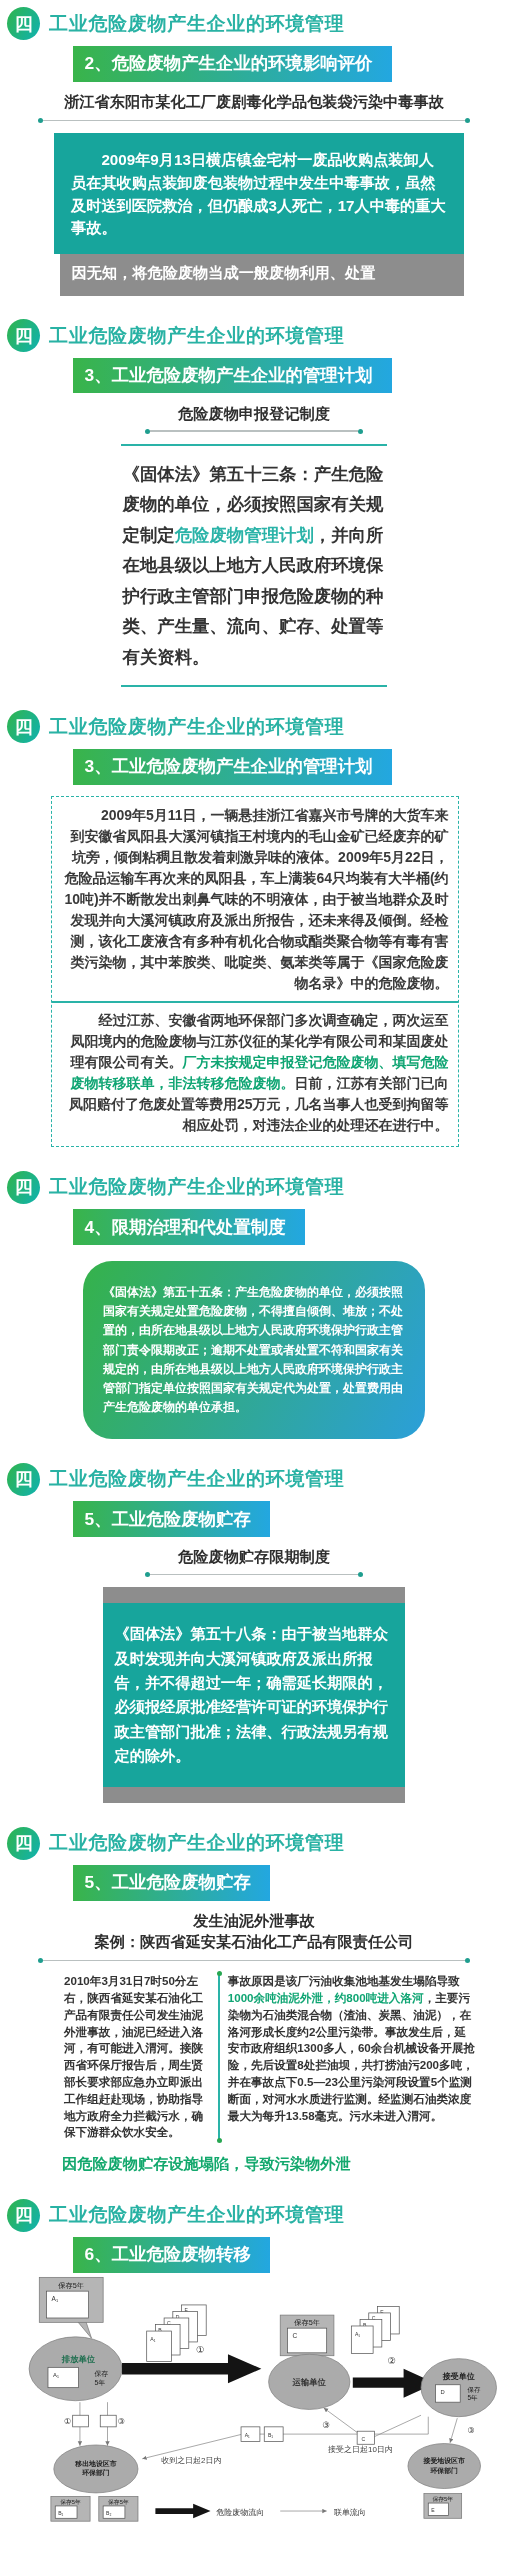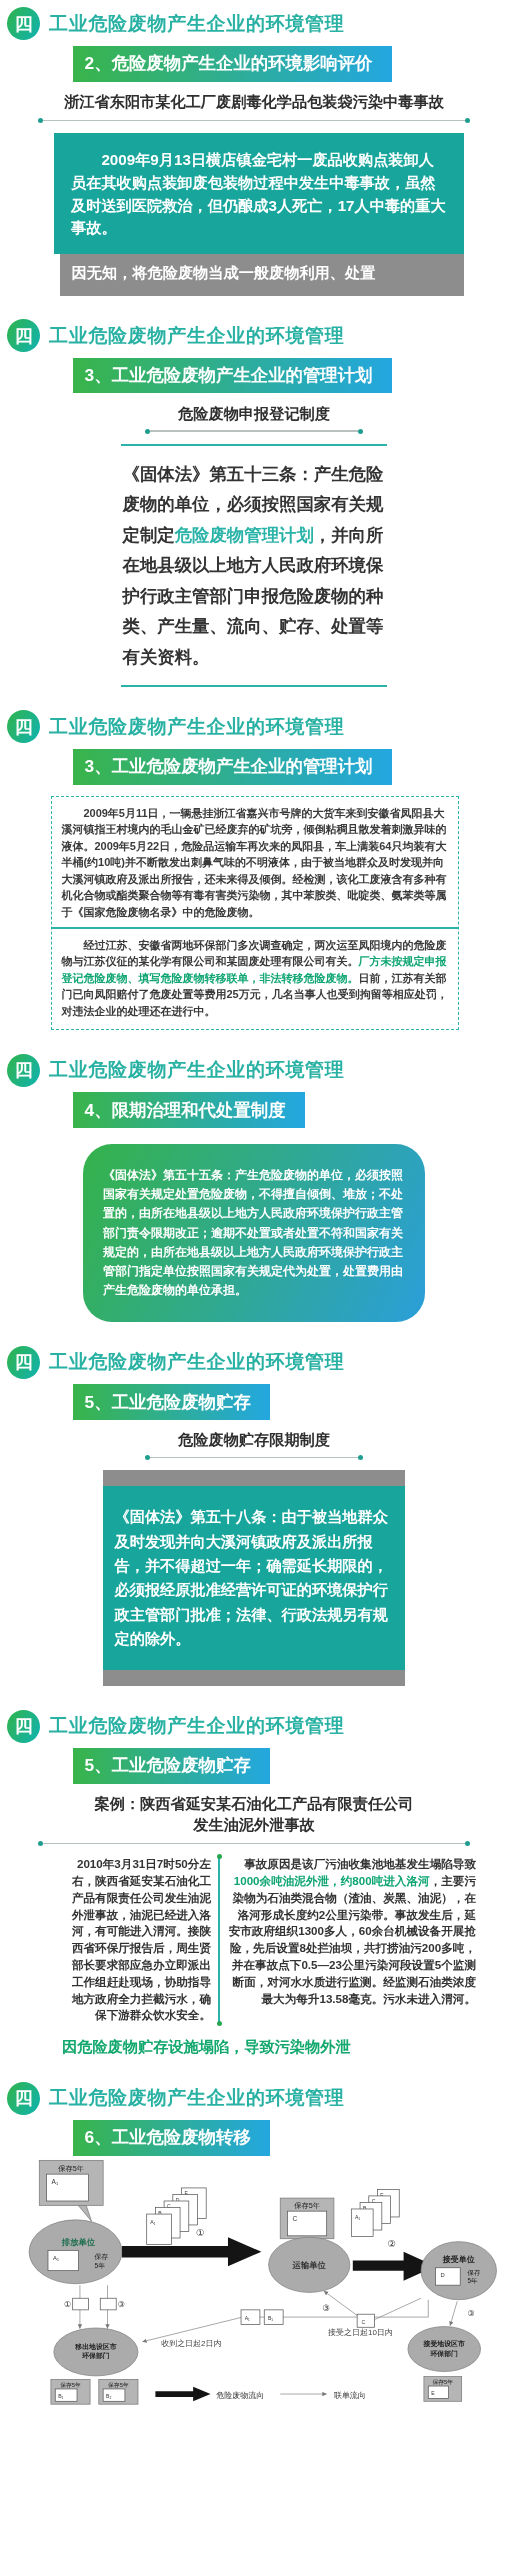--- a/index.html
+++ b/index.html
@@ -23,34 +23,34 @@
     font-size:15.2px;line-height:1.5;padding:11.6px 13px 10.2px;}
   .tealbox p{margin:4px;text-indent:2em;}
   .graybar{margin:0 44px 0 60px;background:#8d8d8d;color:#fff;font-weight:bold;
     font-size:15.2px;padding:8.7px 11.6px 11.6px;}
 
   .lawbox{width:263px;margin:5.8px auto 0;border-top:2.9px solid #2ab3a8;border-bottom:2.9px solid #2ab3a8;
     padding:13px 1.5px;color:#333;font-size:17.4px;font-weight:bold;line-height:1.75;}
   .hl-teal{color:#2ab3a8;}
 
   .dashbox{margin:11.6px 49px 0 51px;border:1.5px dashed #2ab3a8;padding:7.3px 9.4px 10.2px;
-    color:#3a3a3a;font-size:11px;font-weight:bold;line-height:1.5;}
+    color:#3a3a3a;font-size:14px;font-weight:bold;line-height:1.5;text-align:right;}
   .dashbox .p{text-indent:2em;margin:0;}
   .dash-sep{border-top:2.2px solid #2ab3a8;margin:7.3px -9.4px;}
   .hl-green{color:#0fa573;}
 
   .roundbox{margin:16px auto 0;width:302px;border-radius:29px;
     background:linear-gradient(115deg,#35b24a,#2b9fd9);color:#fff;font-size:12px;font-weight:bold;
     line-height:1.6;padding:22px 20.3px;}
 
   .storebox{width:279px;margin:10.2px auto 0;background:#17a59c;
     border-top:16px solid #8d8d8d;border-bottom:16px solid #8d8d8d;
     color:#fff;font-weight:bold;font-size:15.2px;line-height:1.6;padding:19px 11.6px;}
 
-  .cols{display:flex;margin:1.5px 32px 0 64px;align-items:stretch;text-align:right;}
+  .cols{display:flex;margin:1.5px 32px 0 64px;align-items:stretch;}
   .col-l{width:147px;flex:0 0 auto;}
   .vdiv{width:2.2px;background:#2ab3a8;margin:0 7.3px;border-radius:1.5px;position:relative;}
   .vdiv::before,.vdiv::after{content:"";position:absolute;left:-1.5px;width:5.1px;height:5.1px;border-radius:50%;background:#27a752;}
   .vdiv::before{top:-2.2px;} .vdiv::after{bottom:-2.2px;}
   .col-r{flex:1;}
   .coltext{font-size:11.6px;font-weight:bold;color:#333;line-height:1.45;margin:0;}
   .conclusion{color:#13a86d;font-size:15.2px;font-weight:bold;margin:13px 29px 0 62px;}
 
   svg text{font-family:"Liberation Sans","DejaVu Sans",sans-serif;}
   .gline{stroke:#888888;stroke-width:1;fill:none;}
@@ -130,22 +130,22 @@
   <div class="storebox">《固体法》第五十八条：由于被当地群众及时发现并向大溪河镇政府及派出所报告，并不得超过一年；确需延长期限的，必须报经原批准经营许可证的环境保护行政主管部门批准；法律、行政法规另有规定的除外。</div>
 </div>
 
 <div class="section">
   <div class="sec-head">
     <div class="badge">四</div>
     <div class="sec-title">工业危险废物产生企业的环境管理</div>
   </div>
   <div class="banner-row"><span class="banner">5、工业危险废物贮存</span></div>
   <div class="case-title">
+    <div>发生油泥外泄事故</div>
     <div>案例：陕西省延安某石油化工产品有限责任公司</div>
-    <div>发生油泥外泄事故</div>
   </div>
   <div class="divider">
       <span class="dot"></span>
       <span class="line"></span>
       <span class="dot"></span>
     </div>
   <div class="cols">
     <p class="coltext col-l">2010年3月31日7时50分左右，陕西省延安某石油化工产品有限责任公司发生油泥外泄事故，油泥已经进入洛河，有可能进入渭河。接陕西省环保厅报告后，周生贤部长要求部应急办立即派出工作组赶赴现场，协助指导地方政府全力拦截污水，确保下游群众饮水安全。</p>
     <div class="vdiv"></div>
     <p class="coltext col-r"><span>事故原因是该厂污油收集池地基发生塌陷导致</span><span class="hl-green">1000余吨油泥外泄，约800吨进入洛河</span><span>，主要污染物为石油类混合物（渣油、炭黑、油泥），在洛河形成长度约2公里污染带。事故发生后，延安市政府组织1300多人，60余台机械设备开展抢险，先后设置8处拦油坝，共打捞油污200多吨，并在事故点下0.5—23公里污染河段设置5个监测断面，对河水水质进行监测。经监测石油类浓度最大为每升13.58毫克。污水未进入渭河。</span></p>

